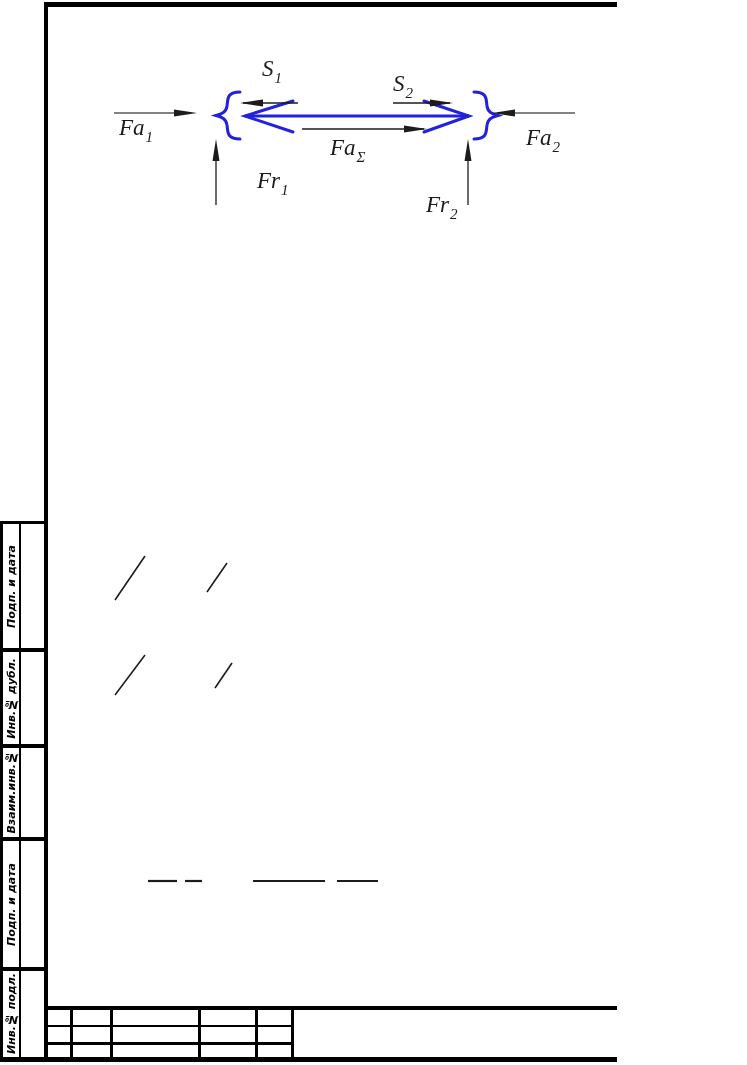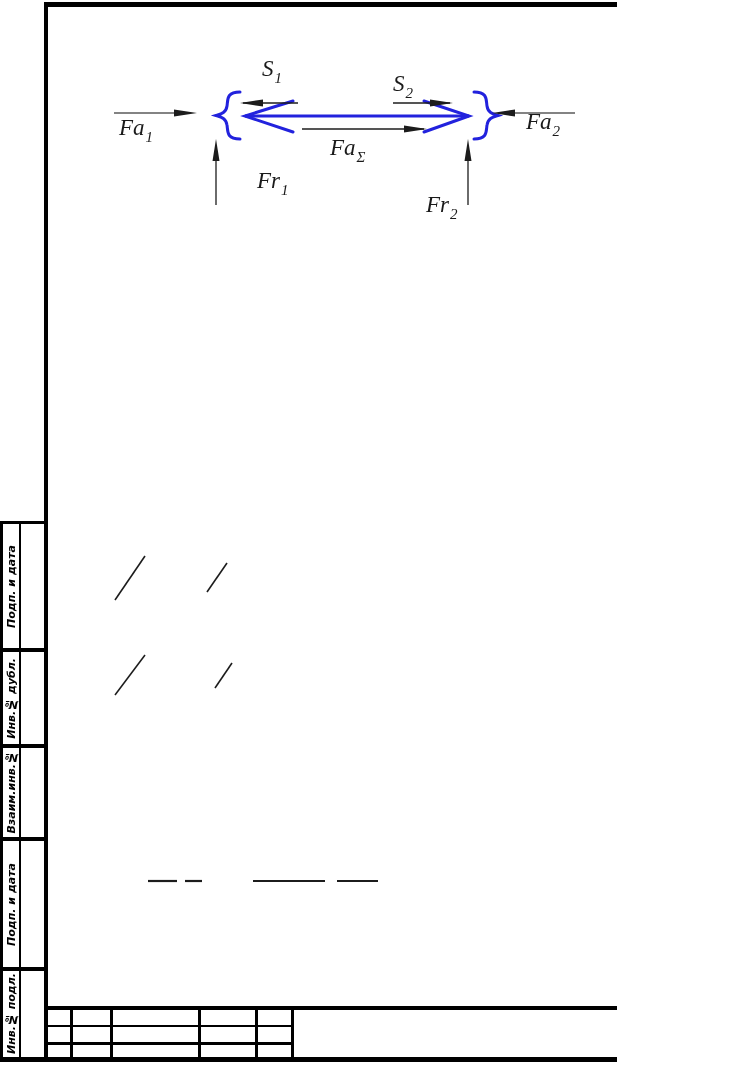--- a/index.html
+++ b/index.html
@@ -61,21 +61,21 @@
 
     <line x1="148" y1="881" x2="177" y2="881" class="thin-black" stroke-width="2.2"></line>
     <line x1="185" y1="881" x2="202" y2="881" class="thin-black" stroke-width="2.2"></line>
     <line x1="253" y1="881" x2="325" y2="881" class="thin-black" stroke-width="2.2"></line>
     <line x1="337" y1="881" x2="378" y2="881" class="thin-black" stroke-width="2.2"></line>
   </svg>
 
   <div class="dlabel" style="left:262px;top:57px;"><span class="lm">S</span><span class="ls">1</span></div>
   <div class="dlabel" style="left:393px;top:72px;"><span class="lm">S</span><span class="ls">2</span></div>
   <div class="dlabel" style="left:119px;top:116px;"><span class="lm">Fa</span><span class="ls">1</span></div>
-  <div class="dlabel" style="left:526px;top:110px;"><span class="lm">Fa</span><span class="ls">2</span></div>
+  <div class="dlabel" style="left:526px;top:126px;"><span class="lm">Fa</span><span class="ls">2</span></div>
   <div class="dlabel" style="left:330px;top:136px;text-align:center;"><span class="lm">Fa</span><span class="ls">Σ</span></div>
   <div class="dlabel" style="left:223px;top:169px;margin-left:34px;"><span class="lm">Fr</span><span class="ls">1</span></div>
   <div class="dlabel" style="left:426px;top:169px;margin-top:24px;"><span class="lm">Fr</span><span class="ls">2</span></div>
 
   <div class="ln" style="left:44px;top:2px;width:702px;height:5px;"></div>
   <div class="ln" style="left:44px;top:2px;width:4px;height:1060px;"></div>
   <div class="ln" style="left:743px;top:2px;width:2px;height:1060px;"></div>
   <div class="ln" style="left:0px;top:1057px;width:747px;height:5px;"></div>
 
   <div class="ln" style="left:0px;top:521px;width:3px;height:536px;"></div>

